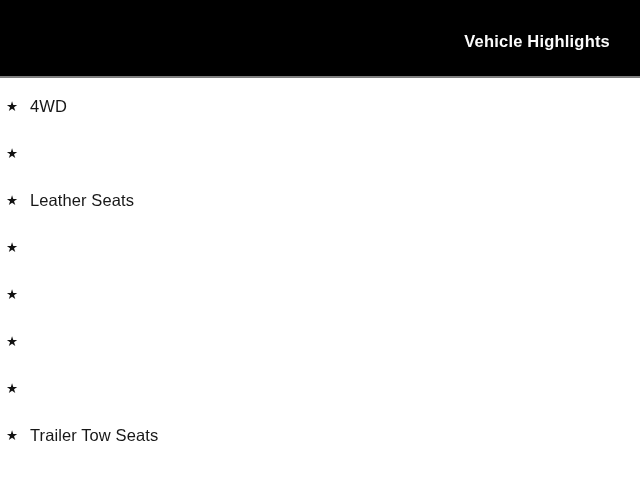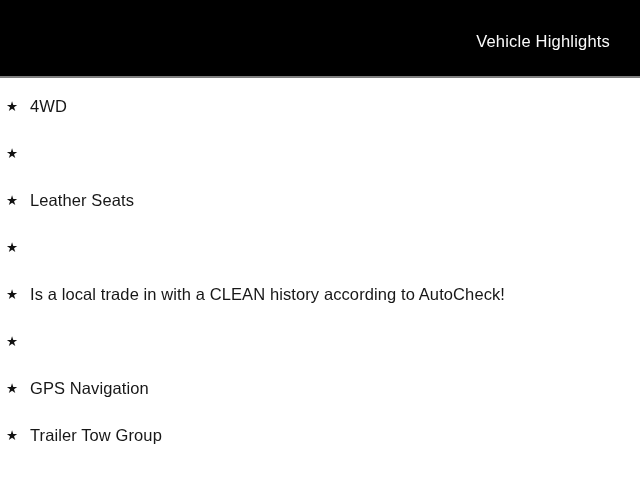--- a/index.html
+++ b/index.html
@@ -15,20 +15,21 @@
   }
   .header {
     box-sizing: border-box;
     height: 78px;
     background: var(--header-bg, #000000);
     border-bottom: 2px solid var(--divider, #7f7f7f);
     display: flex;
     align-items: center;
     justify-content: flex-end;
     padding: 0 30px;
+    font-weight: bold;
   }
   .header .title {
     color: var(--header-text, #fbfbfb);
     font-size: 16.5px;
     padding-top: 6px;
     letter-spacing: 0.2px;
   }
   ul.highlights {
     list-style: none;
     margin: 0;
@@ -72,26 +73,24 @@
   </li>
   <li class="highlight">
     <span class="bullet">★</span>
     <span class="text">Leather Seats</span>
   </li>
   <li class="highlight">
     <span class="bullet">★</span>
   </li>
   <li class="highlight">
     <span class="bullet">★</span>
-    <span class="text">Is a local trade in with a CLEAN history according to AutoCheck!</span>
   </li>
   <li class="highlight">
     <span class="bullet">★</span>
   </li>
   <li class="highlight">
     <span class="bullet">★</span>
-    <span class="text">GPS Navigation</span>
   </li>
   <li class="highlight">
     <span class="bullet">★</span>
-    <span class="text">Trailer Tow Group</span>
+    <span class="text">Trailer Tow Seats</span>
   </li>
 </ul>
 
 </body></html>

